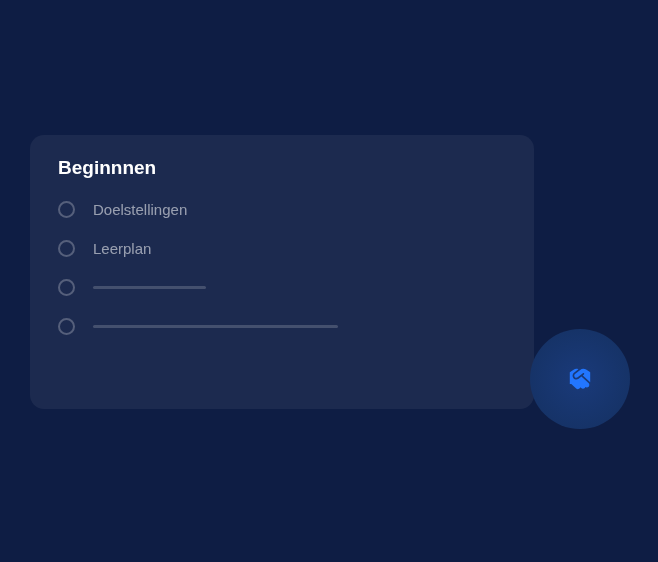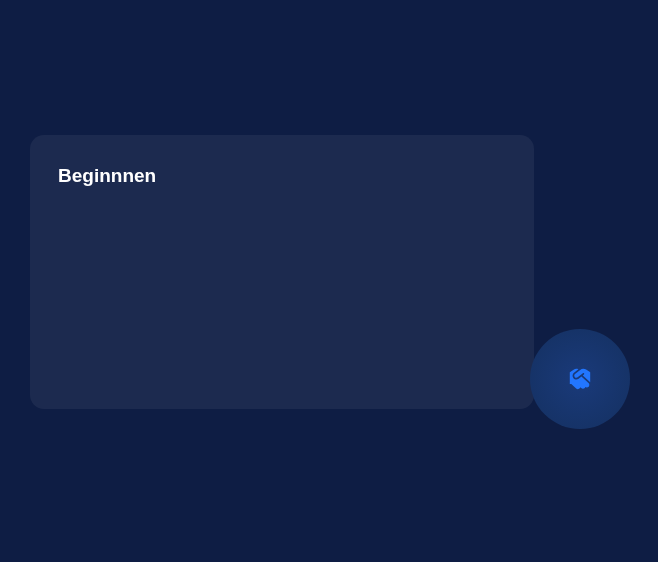--- a/index.html
+++ b/index.html
@@ -17,21 +17,21 @@
       overflow: hidden;
     }
     .card {
       position: absolute;
       left: 30px;
       top: 135px;
       width: 504px;
       height: 274px;
       background: rgba(255, 255, 255, 0.06);
       border-radius: 14px;
-      padding: 30px 28px;
+      padding: 22px 28px;
     }
     .card-title {
       color: #ffffff;
       font-size: 19px;
       font-weight: 600;
       margin-bottom: 22px;
     }
     .checklist {
       display: flex;
       flex-direction: column;
@@ -82,19 +82,37 @@
     .fab svg {
       width: 34px;
       height: 34px;
     }
   </style>
 </head>
 <body>
 
 <div class="card">
   <div class="card-title">Beginnnen</div>
+  <div class="checklist">
+    <div class="checklist-item">
+      <div class="radio-circle"></div>
+      <div class="item-label">Doelstellingen</div>
+    </div>
+    <div class="checklist-item">
+      <div class="radio-circle"></div>
+      <div class="item-label">Leerplan</div>
+    </div>
+    <div class="checklist-item">
+      <div class="radio-circle"></div>
+      <div class="placeholder-bar placeholder-short"></div>
+    </div>
+    <div class="checklist-item">
+      <div class="radio-circle"></div>
+      <div class="placeholder-bar placeholder-long"></div>
+    </div>
+  </div>
 </div>
 
 <div class="fab">
   <svg viewBox="0 0 640 512" fill="currentColor">
     <path d="M323.4 85.2l-96.8 78.4c-16.1 13-19.2 36.4-7 53.1c12.9 17.8 38 21.3 55.3 7.8l99.3-77.2c7-5.4 17-4.2 22.5 2.8s4.2 17-2.8 22.5l-20.9 16.2L512 316.8V128h-.7l-3.9-2.5L434.8 79c-15.3-9.8-33.2-15-51.4-15c-21.8 0-43 7.5-60 21.2zm22.8 124.4l-51.7 40.2C263 274.4 217.3 268 193.7 235.6c-22.2-30.5-16.6-73.1 12.7-96.8l83.2-67.3c-11.6-4.9-24.1-7.4-36.8-7.4C234 64 215.7 69.6 200 80l-72 48V352h28.2l91.4 83.4c19.6 17.9 49.9 16.5 67.8-3.1c5.5-6.1 9.2-13.2 11.1-20.6l17 15.6c19.5 17.9 49.9 16.6 67.8-2.9c4.5-4.9 7.8-10.6 9.9-16.5c19.4 13 45.8 10.3 62.1-7.5c17.9-19.5 16.6-49.9-2.9-67.8l-134.2-123z"></path>
   </svg>
 </div>
 
 </body></html>

